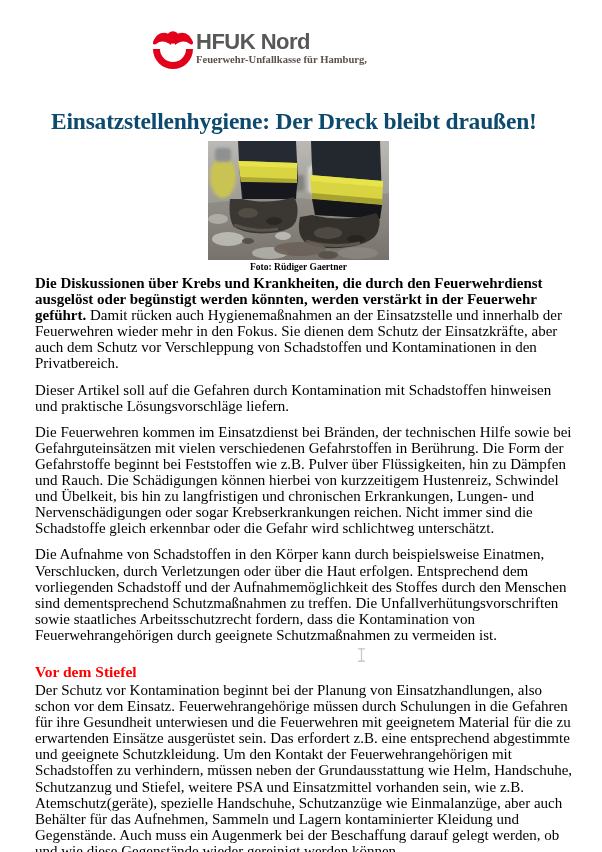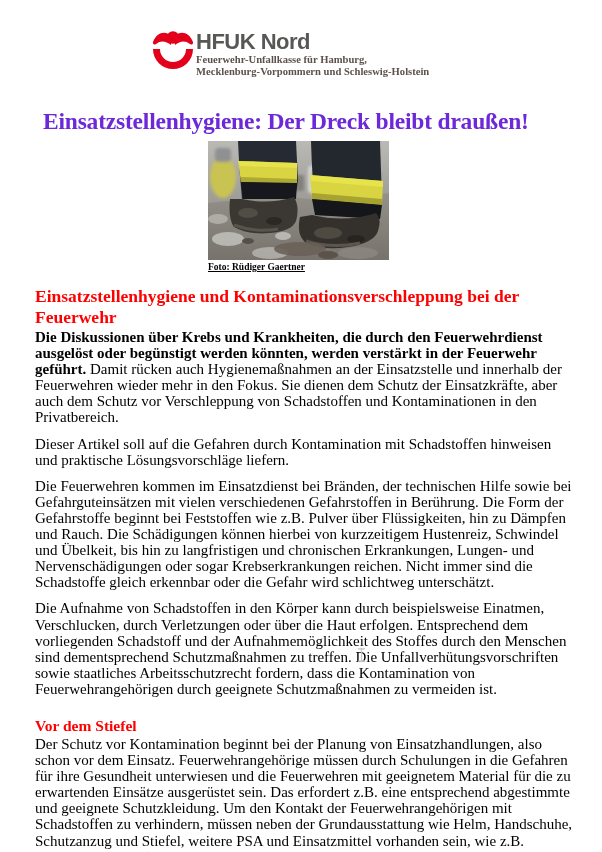--- a/index.html
+++ b/index.html
@@ -33,25 +33,25 @@
   .logo-sub {
     font-family: Liberation Serif, serif;
     font-weight: 700;
     font-size: 10.6px;
     line-height: 12px;
     color: #5d514e;
   }
 
   
   h1 {
-    margin: 19px 0 0 8px;
+    margin: 19px 0 0 16px;
     font-size: 23.5px;
     line-height: 28px;
     font-weight: 700;
-    color: #6d28d9;
+    color: #0c4a6e;
     letter-spacing: -0.2px;
     white-space: nowrap;
   }
   h2 {
     margin: 13px 0 0 0;
     font-size: 17.5px;
     line-height: 20.5px;
     font-weight: 700;
     color: #ff0000;
   }
@@ -60,26 +60,25 @@
     font-size: 15.5px;
     line-height: 18px;
     font-weight: 700;
     color: #ff0000;
   }
 
   
   figure { margin: 6px 0 0 173px; width: 181px; }
   .photo { width: 181px; height: 119px; display: block; }
   figcaption {
-    text-align: left;
+    text-align: center;
     font-size: 9.5px;
     line-height: 12px;
     font-weight: 700;
     margin-top: 1px;
-    text-decoration: underline;
   }
 
   
   p {
     margin: 0 0 10px 0;
     font-size: 15px;
     line-height: 16.1px;
   }
   p.first-after-heading { margin-top: 2px; }
   p.after-sub { margin-top: 1px; margin-bottom: 0; }
@@ -99,21 +98,20 @@
           <path d="M22 8 C 16 1, 7 3, 3 13 C 2.6 15, 4 16.4, 6 15 C 11 11, 16 12, 21 16 Z"></path>
           <path d="M24 8 C 30 1, 39 3, 43 13 C 43.4 15, 42 16.4, 40 15 C 35 11, 30 12, 25 16 Z"></path>
           <circle cx="23" cy="8.5" r="6.2"></circle>
           <path d="M3 20 A 20 20 0 0 0 43 20 L 36 20 A 13 13 0 0 1 10 20 Z"></path>
         </g>
       </svg>
     </span>
     <div class="logo-texts">
       <div class="logo-title">HFUK Nord</div>
       <div class="logo-sub">Feuerwehr-Unfallkasse für Hamburg,</div>
-      <div class="logo-sub">Mecklenburg-Vorpommern und Schleswig-Holstein</div>
     </div>
   </header>
 
   <h1>Einsatzstellenhygiene: Der Dreck bleibt draußen!</h1>
 
   <figure>
     <svg class="photo" viewBox="0 0 181 119" width="181" height="119" aria-hidden="true">
       <defs>
         <linearGradient id="sky" x1="0" y1="0" x2="0" y2="1">
           <stop offset="0" stop-color="#bab9b5"></stop>
@@ -161,21 +159,20 @@
       <ellipse cx="148" cy="98" rx="9" ry="4" fill="#272420"></ellipse>
       <path d="M98 100 Q124 108 152 102" stroke="#5c564c" stroke-width="3" fill="none"></path>
       <ellipse cx="92" cy="108" rx="26" ry="7" fill="#6a6159" opacity=".9"></ellipse>
       <ellipse cx="40" cy="100" rx="6" ry="3" fill="#55504a"></ellipse>
       <ellipse cx="120" cy="114" rx="10" ry="4" fill="#59534b"></ellipse>
       <ellipse cx="75" cy="95" rx="8" ry="4" fill="#fdfdfb" opacity=".45"></ellipse>
     </svg>
     <figcaption>Foto: Rüdiger Gaertner</figcaption>
   </figure>
 
-  <h2>Einsatzstellenhygiene und Kontaminationsverschleppung bei der Feuerwehr</h2>
 
   <p class="first-after-heading"><b>Die Diskussionen über Krebs und Krankheiten, die durch den Feuerwehrdienst ausgelöst oder begünstigt werden könnten, werden verstärkt in der Feuerwehr geführt.</b> <span>Damit rücken auch Hygienemaßnahmen an der Einsatzstelle und innerhalb der Feuerwehren wieder mehr in den Fokus. Sie dienen dem Schutz der Einsatzkräfte, aber auch dem Schutz vor Verschleppung von Schadstoffen und Kontaminationen in den Privatbereich.</span></p>
 
   <p>Dieser Artikel soll auf die Gefahren durch Kontamination mit Schadstoffen hinweisen und praktische Lösungsvorschläge liefern.</p>
 
   <p>Die Feuerwehren kommen im Einsatzdienst bei Bränden, der technischen Hilfe sowie bei Gefahrguteinsätzen mit vielen verschiedenen Gefahrstoffen in Berührung. Die Form der Gefahrstoffe beginnt bei Feststoffen wie z.B. Pulver über Flüssigkeiten, hin zu Dämpfen und Rauch. Die Schädigungen können hierbei von kurzzeitigem Hustenreiz, Schwindel und Übelkeit, bis hin zu langfristigen und chronischen Erkrankungen, Lungen- und Nervenschädigungen oder sogar Krebserkrankungen reichen. Nicht immer sind die Schadstoffe gleich erkennbar oder die Gefahr wird schlichtweg unterschätzt.</p>
 
   <p>Die Aufnahme von Schadstoffen in den Körper kann durch beispielsweise Einatmen, Verschlucken, durch Verletzungen oder über die Haut erfolgen. Entsprechend dem vorliegenden Schadstoff und der Aufnahmemöglichkeit des Stoffes durch den Menschen sind dementsprechend Schutzmaßnahmen zu treffen. Die Unfallverhütungsvorschriften sowie staatliches Arbeitsschutzrecht fordern, dass die Kontamination von Feuerwehrangehörigen durch geeignete Schutzmaßnahmen zu vermeiden ist.</p>
 
   <h3>Vor dem Stiefel</h3>

